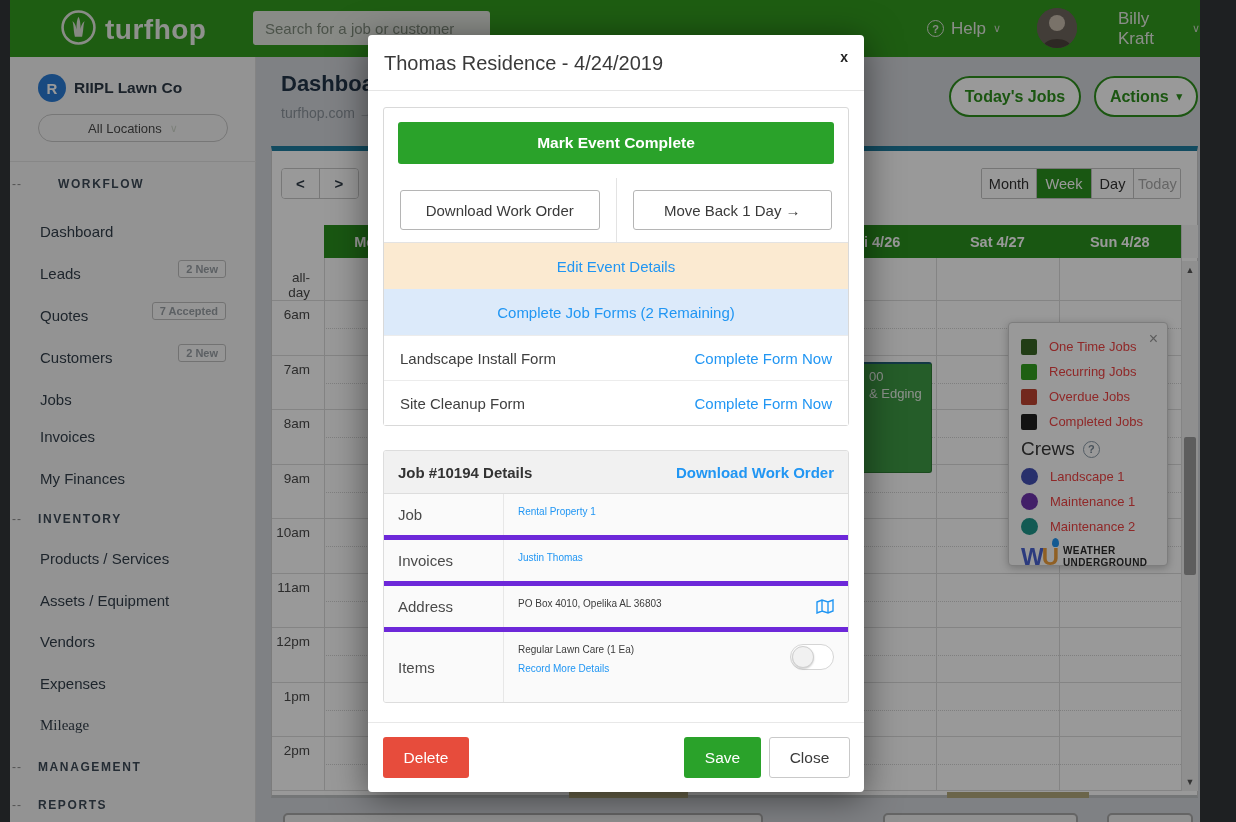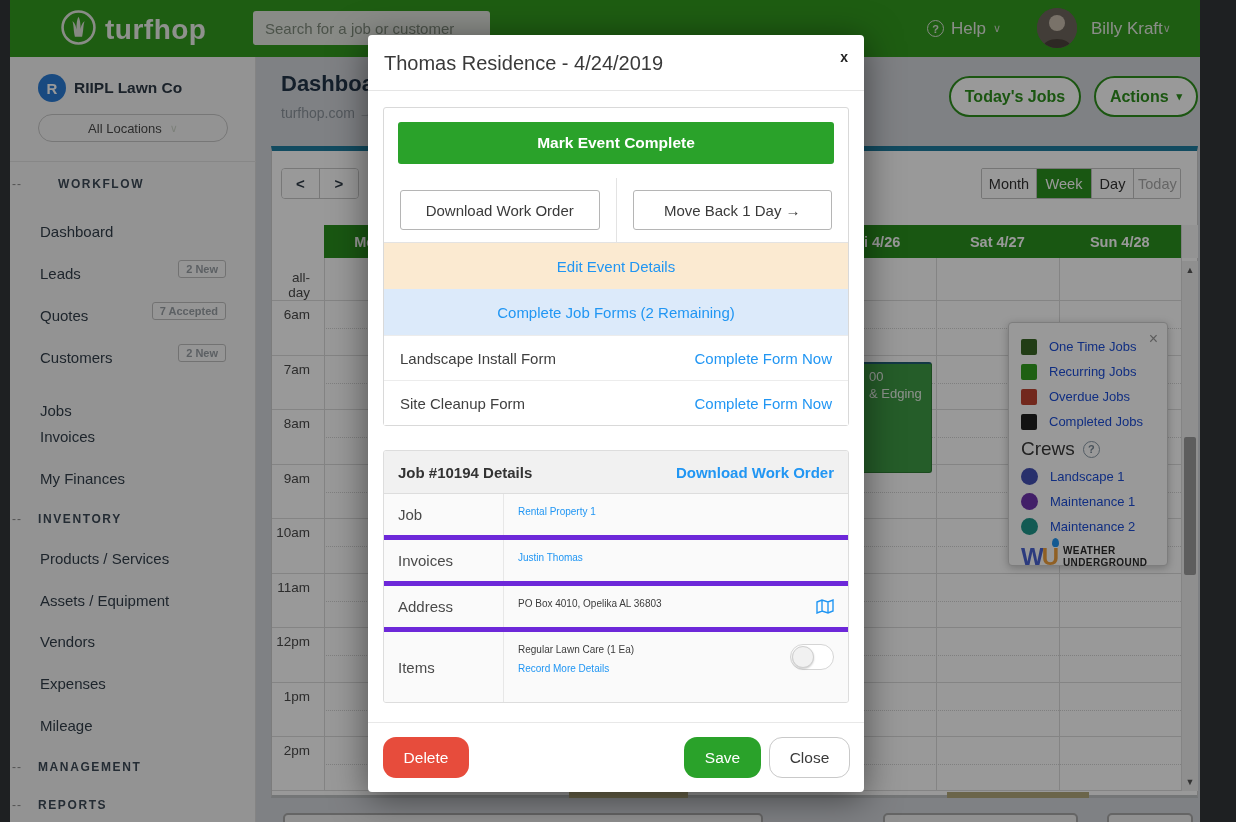--- a/index.html
+++ b/index.html
@@ -15,21 +15,21 @@
   .brand { position:absolute; left:50px; top:9px; display:flex; align-items:center; gap:8px; }
   .brand-text { color:#eef2ec; font-size:28px; font-weight:700; letter-spacing:.5px; }
   .search { position:absolute; left:243px; top:11px; width:237px; height:34px; border:none; border-radius:3px;
             background:#e4e8e1; font-size:15px; padding:0 12px; color:#45503f; outline:none; }
   .search::placeholder { color:#7f8a7c; }
   .help-wrap { position:absolute; left:917px; top:0; height:57px; display:flex; align-items:center; gap:7px; color:#e7ece4; font-size:17px; cursor:pointer; }
   .qcirc { width:17px; height:17px; border:1.5px solid #dfe5dc; border-radius:50%; font-size:11px; font-weight:700;
            display:flex; align-items:center; justify-content:center; color:#dfe5dc; }
   .caret { font-size:11px; color:#cfd6cb; }
   .avatar { position:absolute; left:1027px; top:8px; width:40px; height:40px; border-radius:50%; background:#6b625a; overflow:hidden; }
-  .user-wrap { position:absolute; left:1081px; top:0; height:57px; display:flex; align-items:center; color:#e7ece4; font-size:17px; cursor:pointer; }
+  .user-wrap { position:absolute; left:1108px; top:0; height:57px; display:flex; align-items:center; gap:10px; color:#e7ece4; font-size:17px; cursor:pointer; }
 
   
   .sidebar { position:absolute; left:0; top:57px; width:246px; height:765px; background:#f6f6f6; border-right:1px solid #dcdcdc; }
   .co-logo { position:absolute; left:28px; top:17px; width:28px; height:28px; border-radius:50%; background:#2a7cd6;
              color:#fff; font-weight:700; font-size:15px; display:flex; align-items:center; justify-content:center; }
   .co-name { position:absolute; left:64px; top:22px; font-size:15.5px; font-weight:700; color:#2e3a46; }
   .loc-pill { position:absolute; left:28px; top:57px; width:190px; height:28px; border:1px solid #c6c6c6; border-radius:14px;
               font-size:13px; color:#4a4a4a; display:flex; align-items:center; justify-content:center; gap:8px; cursor:pointer; background:transparent; }
   .side-div { position:absolute; left:0; top:104px; width:246px; height:1px; background:#e2e2e2; }
   .sec-head { position:absolute; left:28px; font-size:12px; font-weight:700; letter-spacing:1.6px; color:#3d4a57; }
@@ -74,21 +74,21 @@
 
   .event { position:absolute; left:546px; top:211px; width:114px; height:111px; background:#3f9b45;
            border:1px solid #2f7d35; border-top:2px solid #205e74; border-radius:3px; color:#eaf4ea; font-size:13px;
            line-height:17px; padding:4px 4px 4px 50px; cursor:pointer; overflow:hidden; }
 
   
   .legend { position:absolute; left:752px; top:265px; width:160px; height:244px; background:#fff; border:1px solid #d0d0d0;
             border-radius:4px; box-shadow:0 2px 8px rgba(0,0,0,.25); padding:11px 12px 8px 12px; }
   .leg-row { display:flex; align-items:center; gap:12px; height:25px; }
   .leg-sq { width:16px; height:16px; border-radius:2px; flex:0 0 16px; }
-  .leg-label { font-size:13px; color:#1d4ed8; }
+  .leg-label { font-size:13px; color:#ef4444; }
   .leg-close { position:absolute; right:9px; top:7px; font-size:16px; color:#9a9a9a; cursor:pointer; }
   .crews-head { display:flex; align-items:center; gap:8px; height:30px; font-size:19px; color:#3a3a3a; }
   .crew-dot { width:17px; height:17px; border-radius:50%; flex:0 0 17px; }
   .wu { display:flex; align-items:center; gap:6px; margin-top:4px; }
   .wu-mark { font-size:24px; font-weight:800; letter-spacing:-2px; position:relative; }
   .wu-w { color:#4a63d3; } .wu-u { color:#f0a03c; }
   .wu-drop { position:absolute; right:-2px; top:-5px; width:7px; height:9px; background:#2196f3; border-radius:50% 50% 50% 50%/60% 60% 40% 40%; }
   .wu-text { font-size:10px; font-weight:700; color:#2a2a2a; letter-spacing:.4px; line-height:12px; }
 
   
@@ -125,21 +125,21 @@
   .jt-row { display:flex; border-bottom:5px solid #6d28d9; background:#fafafa; min-height:46px; }
   .jt-row:last-child { border-bottom:none; }
   .jt-label { width:120px; padding:0 14px; color:#4a4a4a; border-right:1px solid #e7e7e7; display:flex; align-items:center; font-size:15px; }
   .jt-value { flex:1; padding:12px 14px; color:#3c3c3c; font-size:10px; position:relative; }
   .toggle { position:absolute; right:14px; top:12px; width:44px; height:26px; border:1px solid #d5d5d5; border-radius:13px; background:#fff; cursor:pointer; }
   .knob { position:absolute; left:1px; top:1px; width:22px; height:22px; border-radius:50%; background:#f1f1f1;
           border:1px solid #cfcfcf; box-shadow:0 1px 2px rgba(0,0,0,.2); }
   .mapicon { position:absolute; right:14px; top:13px; cursor:pointer; }
 
   .m-foot-line { position:absolute; left:0; top:687px; width:496px; height:1px; background:#e8e8e8; }
-  .fbtn { position:absolute; top:702px; height:41px; font-size:15.5px;border-radius:13px; }
+  .fbtn { position:absolute; top:702px; height:41px; font-size:15.5px; }
   .btn-delete { left:15px; width:86px; background:#e74c3c; color:#fff; }
   .btn-save { left:316px; width:77px; background:#2aa22a; color:#fff; }
   .btn-closem { left:401px; width:81px; background:#fff; border:1px solid #c9c9c9; color:#3a3a3a; }
 </style>
 </head>
 <body>
 
 <div class="app">
   <div class="chrome">
 
@@ -184,32 +184,32 @@
       <span class="sec-dash" style="top:120px;">--</span>
       <div class="sec-head" style="top:120px;margin-left:20px;">WORKFLOW</div>
 
       <div class="side-item" style="top:166px;">Dashboard</div>
       <div class="side-item" style="top:208px;">Leads</div>
       <span class="badge" style="top:203px;">2 New</span>
       <div class="side-item" style="top:250px;">Quotes</div>
       <span class="badge" style="top:245px;">7 Accepted</span>
       <div class="side-item" style="top:292px;">Customers</div>
       <span class="badge" style="top:287px;">2 New</span>
-      <div class="side-item" style="top:345px;">Jobs</div>
+      <div class="side-item" style="top:334px;">Jobs</div>
       <div class="side-item" style="top:371px;">Invoices</div>
       <div class="side-item" style="top:413px;">My Finances</div>
 
       <span class="sec-dash" style="top:455px;">--</span>
       <div class="sec-head" style="top:455px;">INVENTORY</div>
 
       <div class="side-item" style="top:493px;">Products / Services</div>
       <div class="side-item" style="top:535px;">Assets / Equipment</div>
       <div class="side-item" style="top:576px;">Vendors</div>
       <div class="side-item" style="top:618px;">Expenses</div>
-      <div class="side-item" style="top:660px;">Mileage</div>
+      <div class="side-item" style="top:660px;font-family:Liberation Serif, serif;">Mileage</div>
 
       <span class="sec-dash" style="top:703px;">--</span>
       <div class="sec-head" style="top:703px;">MANAGEMENT</div>
 
       <span class="sec-dash" style="top:741px;">--</span>
       <div class="sec-head" style="top:741px;">REPORTS</div>
     </div>
 
     <div class="main">
       <div class="page-title">Dashboard</div>

